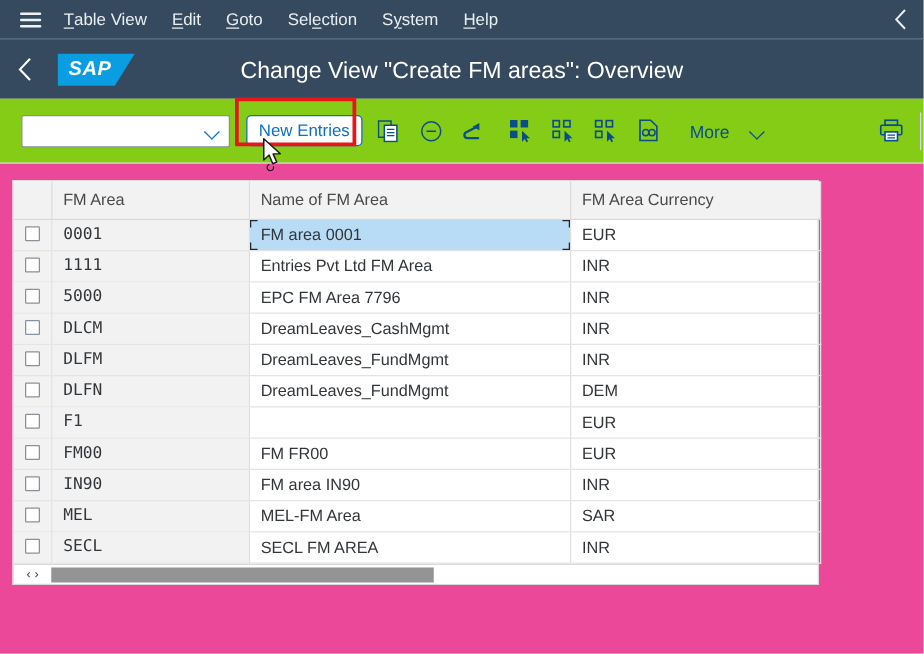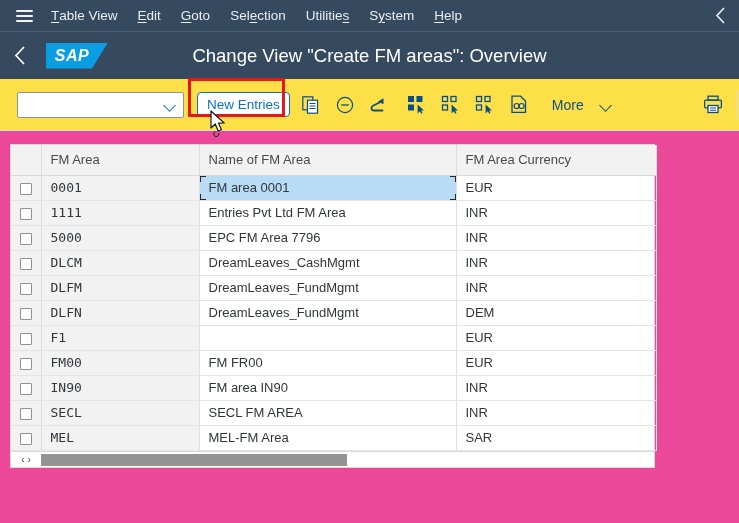--- a/index.html
+++ b/index.html
@@ -59,21 +59,21 @@
   }
   .shell-title {
     position:absolute; left:0; right:0; top:0; height:48px;
     display:flex; align-items:center; justify-content:center;
     color:#ffffff; font-size:18.5px; pointer-events:none;
   }
 
   
   .toolbar {
     position:absolute; left:0; top:79px; width:739px; height:52px;
-    background:#fde047; border-bottom:1px solid #e2e5e8;
+    background:#84cc16; border-bottom:1px solid #e2e5e8;
     display:flex; align-items:center;
   }
   .vh-select {
     margin-left:17px; width:167px; height:26px; background:#fff;
     border:1px solid #89919a; border-radius:2px;
     display:flex; align-items:center; justify-content:flex-end;
     padding-right:7px; cursor:pointer;
   }
   .chev-sm {
     width:11px; height:7px; position:relative;
@@ -197,21 +197,20 @@
     <div class="burger">
       <span></span>
         <span></span>
         <span></span>
     </div>
     <div id="menu-items" style="display:flex;align-items:center;">
         <div class="menuitem"><span class="mn">T</span>able View</div>
         <div class="menuitem"><span class="mn">E</span>dit</div>
         <div class="menuitem"><span class="mn">G</span>oto</div>
         <div class="menuitem">Sel<span class="mn">e</span>ction</div>
-        <div class="menuitem">Utilitie<span class="mn">s</span></div>
         <div class="menuitem">S<span class="mn">y</span>stem</div>
         <div class="menuitem"><span class="mn">H</span>elp</div>
       </div>
     <div class="menu-collapse">
       <svg width="11" height="17" viewBox="0 0 11 17" aria-hidden="true">
         <path d="M9 1 L2 8.5 L9 16" fill="none" stroke="#e9eef3" stroke-width="1.6"></path>
       </svg>
     </div>
   </div>
 
@@ -389,29 +388,29 @@
               <td class="curr">EUR</td>
             </tr>
             <tr>
               <td class="chk"><span class="cbx"></span></td>
               <td class="area">IN90</td>
               <td class="name">FM area IN90</td>
               <td class="curr">INR</td>
             </tr>
             <tr>
               <td class="chk"><span class="cbx"></span></td>
-              <td class="area">SECL</td>
-              <td class="name">SECL FM AREA</td>
-              <td class="curr">INR</td>
-            </tr>
-            <tr>
-              <td class="chk"><span class="cbx"></span></td>
               <td class="area">MEL</td>
               <td class="name">MEL-FM Area</td>
               <td class="curr">SAR</td>
+            </tr>
+            <tr>
+              <td class="chk"><span class="cbx"></span></td>
+              <td class="area">SECL</td>
+              <td class="name">SECL FM AREA</td>
+              <td class="curr">INR</td>
             </tr>
           </tbody>
       </table>
     </div>
 
     <div class="hscroll">
       <div class="arrows">
         <span>‹</span>
         <span>›</span>
       </div>

